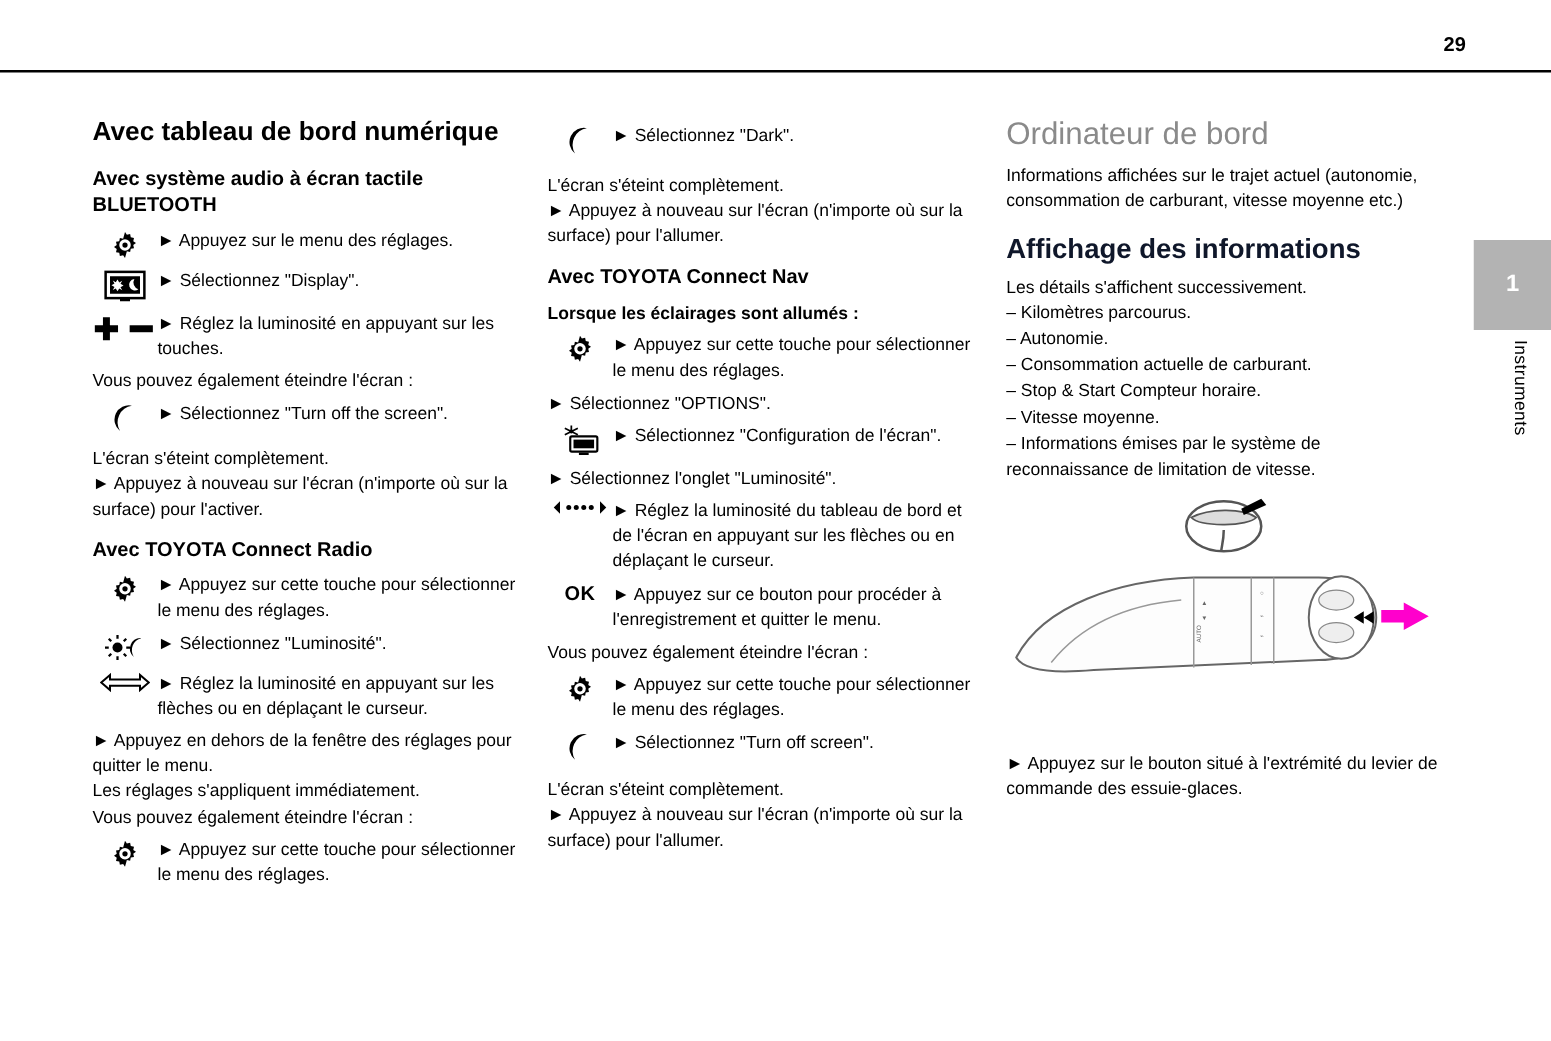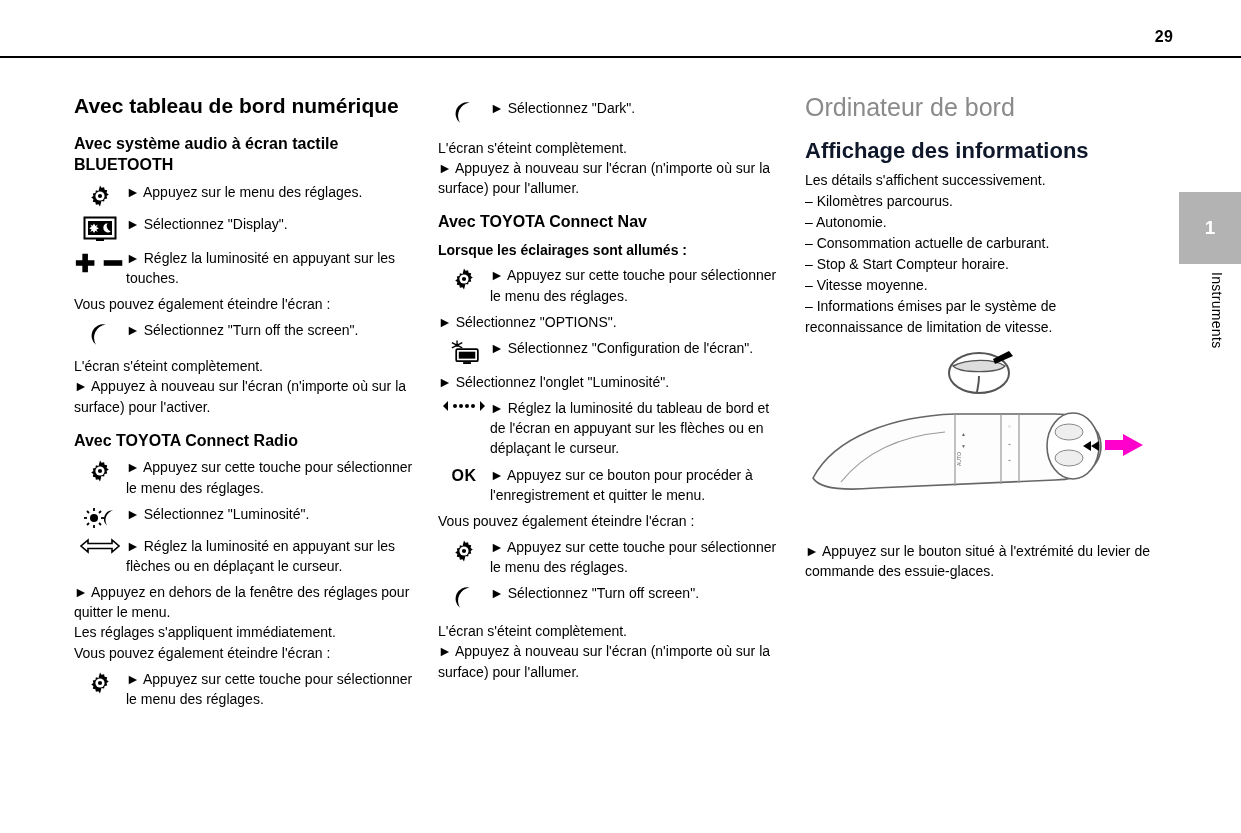--- a/index.html
+++ b/index.html
@@ -392,20 +392,21 @@
         <span>► Sélectionnez "</span><b>Turn off screen</b><span>".</span>
       </div>
     </div>
 
     <p class="txt" style="margin-top:10px">L'écran s'éteint complètement.</p>
     <p class="txt">► Appuyez à nouveau sur l'écran (n'importe où sur la surface) pour l'allumer.</p>
   </div>
 
   <div class="col col3">
     <h1 class="big-title">Ordinateur de bord</h1>
+    <p class="txt">Informations affichées sur le trajet actuel (autonomie, consommation de carburant, vitesse moyenne etc.)</p>
 
     <h2 class="big-title2">Affichage des informations</h2>
     <p class="txt">Les détails s'affichent successivement.</p>
     <p class="list-dash">– Kilomètres parcourus.</p>
     <p class="list-dash">– Autonomie.</p>
     <p class="list-dash">– Consommation actuelle de carburant.</p>
     <p class="list-dash">– Stop &amp; Start Compteur horaire.</p>
     <p class="list-dash">– Vitesse moyenne.</p>
     <p class="list-dash">– Informations émises par le système de reconnaissance de limitation de vitesse.</p>
 
@@ -442,18 +443,18 @@
             <text x="203" y="66">⌁</text>
           </g>
         </g>
 
         <g>
           <path d="M338 97 L 318 86 L 318 92 L 300 92 L 300 102 L 318 102 L 318 108 Z" fill="#ff00cc"></path>
         </g>
       </svg>
     </div>
 
-    <p class="txt" style="margin-top:8px">
+    <p class="txt" style="margin-top:19px">
       <span>► Appuyez sur le bouton situé à l'extrémité du </span><b>levier de commande des essuie-glaces</b><span>.</span>
     </p>
   </div>
 
 </div>
 
 </body></html>

